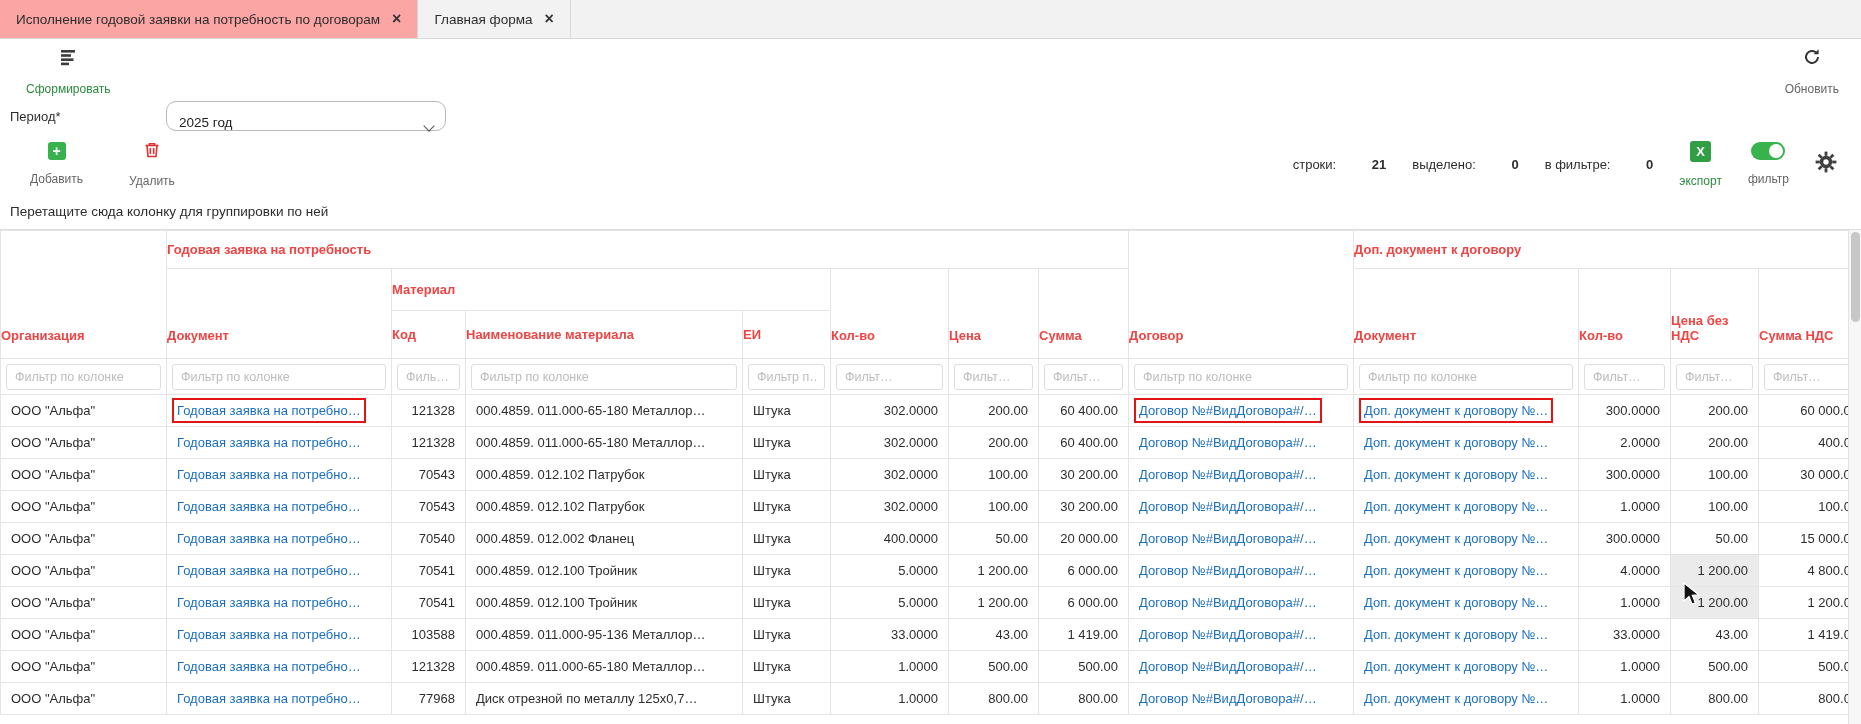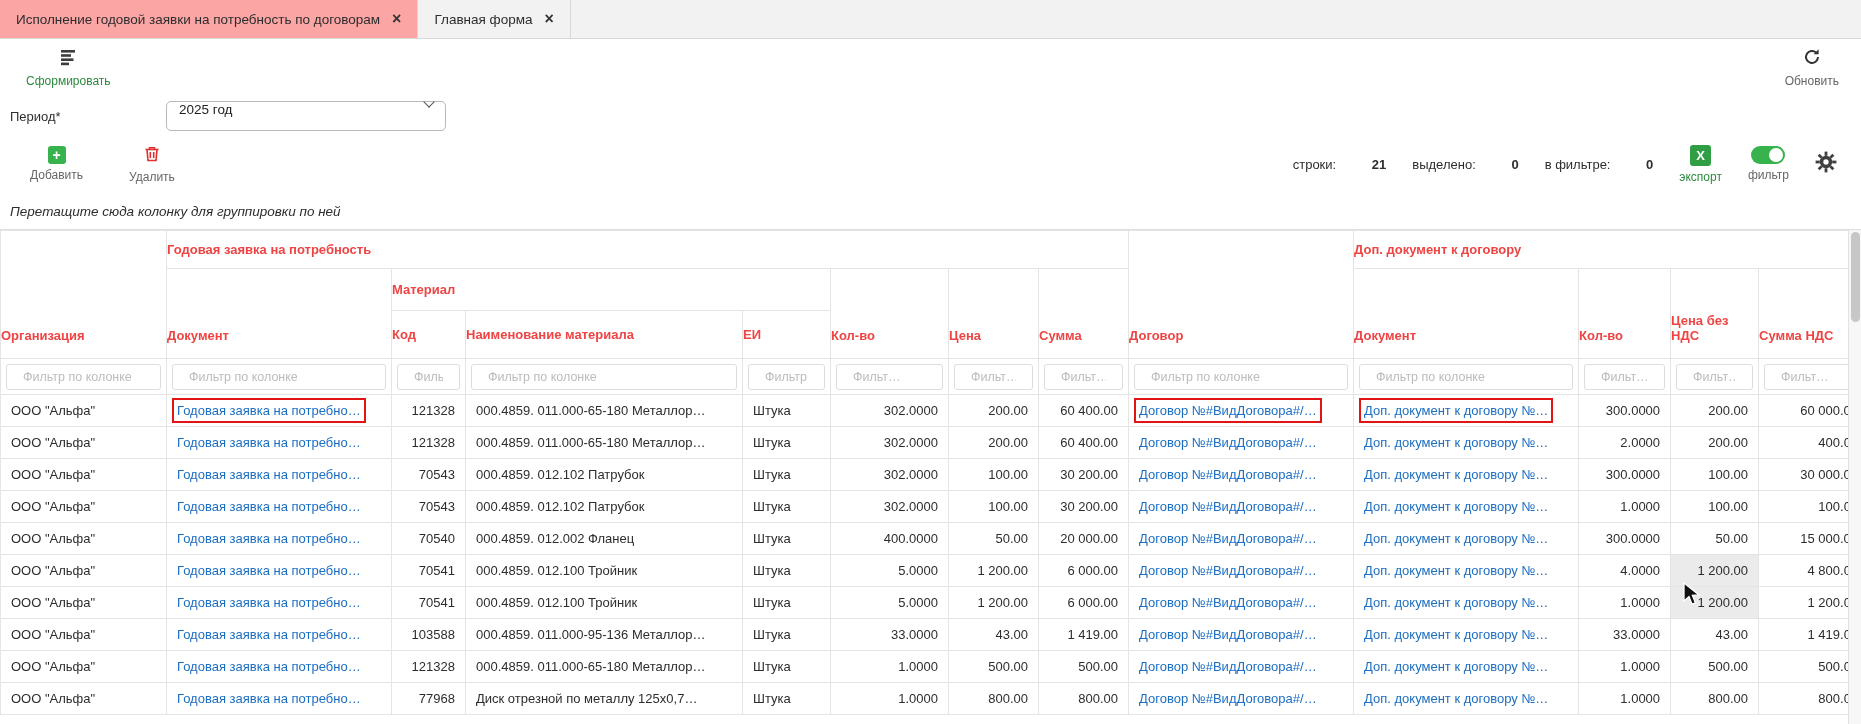--- a/index.html
+++ b/index.html
@@ -9,57 +9,57 @@
 
   
   .tabbar { display:flex; height:39px; background:#f2f2f2; border-bottom:1px solid #d8d8d8; flex:none; }
   .tab { display:flex; align-items:center; gap:12px; padding:0 16px; font-size:13.5px; color:#2d2d2d;
          border-right:1px solid #d8d8d8; cursor:pointer; }
   .tab.active { background:#fca5a5; }
   .tab .close { font-size:16px; font-weight:bold; color:#333; line-height:1; }
 
   
   .toolbar { display:flex; align-items:flex-start; padding:8px 22px 2px 26px; height:58px; flex:none; }
-  .vbtn { display:flex; flex-direction:column; align-items:center; gap:4px; font-size:12px; color:#666; cursor:pointer; }
+  .vbtn { display:flex; flex-direction:column; align-items:center; gap:12px; font-size:12px; color:#666; cursor:pointer; }
   .vbtn .cap-green { color:#2b8a3e; }
   .flex-sp { flex:1; }
 
   
   .period-row { display:flex; align-items:center; height:38px; padding:0 22px 0 10px; flex:none; }
   .period-label { font-size:13px; color:#2d2d2d; width:156px; }
-  .select { display:flex; align-items:flex-start; justify-content:space-between; width:280px; height:30px;
-            border:1px solid #b9b9b9; border-radius:5px; padding:0 12px; font-size:13.5px; color:#222; background:#fff; cursor:pointer; }
+  .select { display:flex; align-items:flex-end; justify-content:space-between; width:280px; height:30px;
+            border:1px solid #b9b9b9; border-radius:10px; padding:0 12px; font-size:13.5px; color:#222; background:#fff; cursor:pointer; }
   .chev { width:8px; height:8px; border-right:1.8px solid #555; border-bottom:1.8px solid #555; transform:rotate(45deg); margin-top:-4px; }
 
   
   .grid-toolbar { display:flex; align-items:center; height:58px; padding:0 24px 0 30px; gap:46px; flex:none; }
   .grid-toolbar .right { margin-left:auto; display:flex; align-items:center; gap:26px; }
   .stat { font-size:13px; color:#2d2d2d; white-space:nowrap; }
   .stat b { font-weight:bold;margin-left:32px; }
   .sq-icon { width:18px; height:18px; border-radius:3px; background:#37b24d; color:#fff; display:flex;
              align-items:center; justify-content:center; font-size:14px; font-weight:bold; line-height:1; }
   .xls-icon { width:21px; height:21px; border-radius:3px; background:#2f9e44; color:#fff; display:flex;
               align-items:center; justify-content:center; font-size:13px; font-weight:bold; }
   .toggle { width:34px; height:18px; border-radius:10px; background:#37b24d; position:relative; }
   .toggle .knob { position:absolute; top:2px; right:2px; width:14px; height:14px; border-radius:50%; background:#fff; }
 
   
-  .group-hint { font-style:italic; font-size:13.5px; color:#2d2d2d; padding:11px 0 10px 10px; flex:none; }
+  .group-hint { font-size:13.5px; color:#2d2d2d; padding:11px 0 10px 10px; flex:none; }
 
   
   .table-wrap { position:relative; flex:1; overflow:hidden; border-top:1px solid #dedede; }
   table { border-collapse:collapse; table-layout:fixed; width:1868px; font-size:13px; }
   th, td { border:1px solid #e4e4e4; }
   thead th { font-weight:bold; color:#ef4444; background:#fff; text-align:left; white-space:normal; }
   .h-group th { height:38px; font-size:13px; }
   .h-sub th { height:42px; }
   .h-leaf th { height:48px; }
   th.vb { vertical-align:bottom; padding-bottom:15px; }
   .h-filter td { height:36px; padding:0 5px; background:#fff; }
-  .h-filter input { width:100%; height:26px; border:1px solid #ddd; border-radius:3px; padding:0 16px;
+  .h-filter input { width:100%; height:26px; border:1px solid #ddd; border-radius:3px; padding:0 8px;
                     font-size:12.5px; color:#333; font-family:inherit; outline:none; }
   .h-filter input::placeholder { color:#bcbcbc; }
   tbody td { height:32px; padding:0 10px; white-space:nowrap; overflow:hidden; text-overflow:ellipsis; color:#2d2d2d; background:#fff; }
   td.num { text-align:right; }
   tbody a { color:#1b6ec2; cursor:pointer; }
   td.shaded { background:#ebebeb; }
   tr.annotated td.c-doc a, tr.annotated td.c-contract a, tr.annotated td.c-adddoc a {
     outline:2.5px solid #e31414; outline-offset:3px; }
 
   

